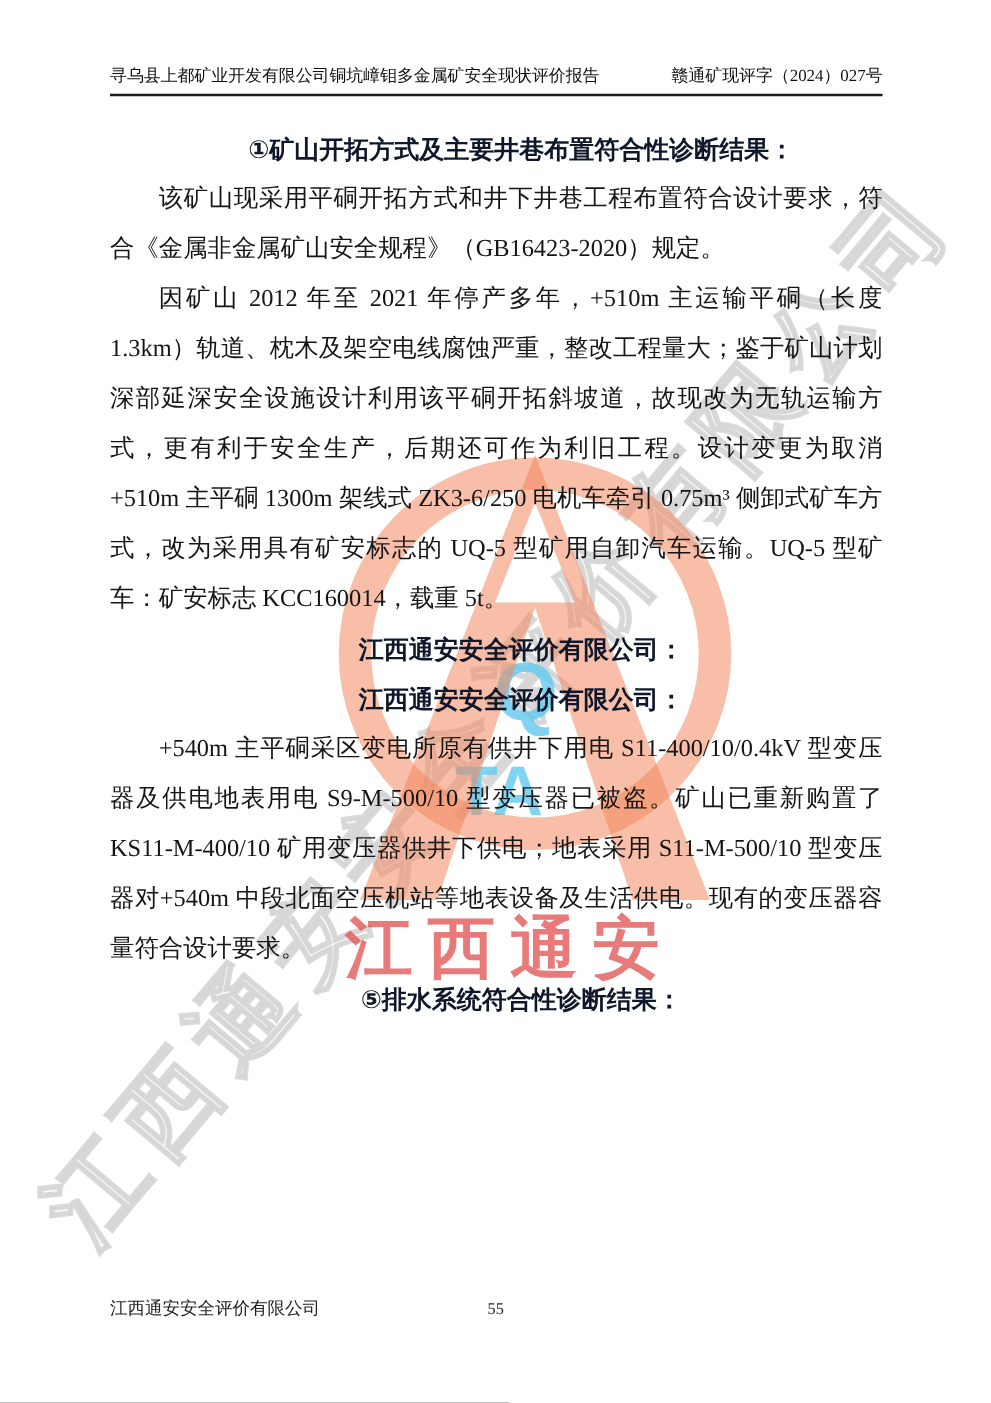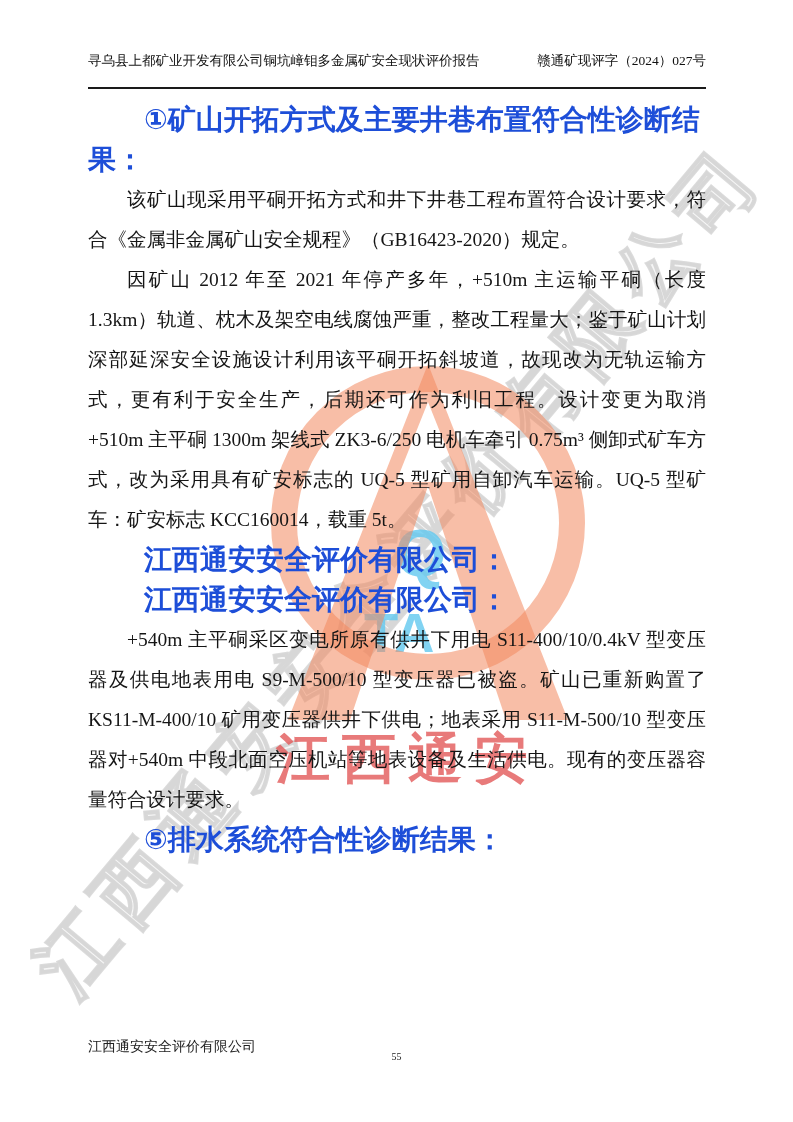--- a/index.html
+++ b/index.html
@@ -33,45 +33,45 @@
   }
 
   
   .content { position:relative; z-index:1; }
 
   .page-header {
     position:absolute; left:88px; top:52px; width:618px;
     display:flex; justify-content:space-between; align-items:flex-end;
     font-size:13.5px; color:#111;
     border-bottom:2px solid #1a1a1a;
-    padding-bottom:17px;
+    padding-bottom:5px;
     font-family:"Liberation Serif","DejaVu Serif",serif;
   }
 
   .report-body {
     position:absolute; left:88px; top:100px; width:618px;
     font-size:19.5px; line-height:40px;
     color:#151515;
     text-align:justify; text-justify:inter-ideograph;
   }
   .report-body p, .report-body h3 { margin:0; text-indent:2em; }
   .report-body h3 {
-    font-size:28px; font-weight:700; line-height:40px;
+    font-size:20px; font-weight:700; line-height:40px;
     font-family:"Liberation Sans","DejaVu Sans",sans-serif;
-    color:#1d4ed8;
-    text-align:left;
+    color:#0f172a;
+    text-align:center;
   }
 
   .footer-company {
     position:absolute; left:88px; top:1038px;
     font-size:14px; color:#222;
   }
   .footer-page {
     position:absolute; left:0; top:1039px; width:100%;
-    text-align:center; font-size:10px; color:#222;margin-top:12px;
+    text-align:center; font-size:13px; color:#222;
   }
 </style>
 </head>
 <body>
 
 <div class="page">
 
   <div class="wm-layer">
     <div class="wm-diagonal">江西通安安全评价有限公司</div>
 

